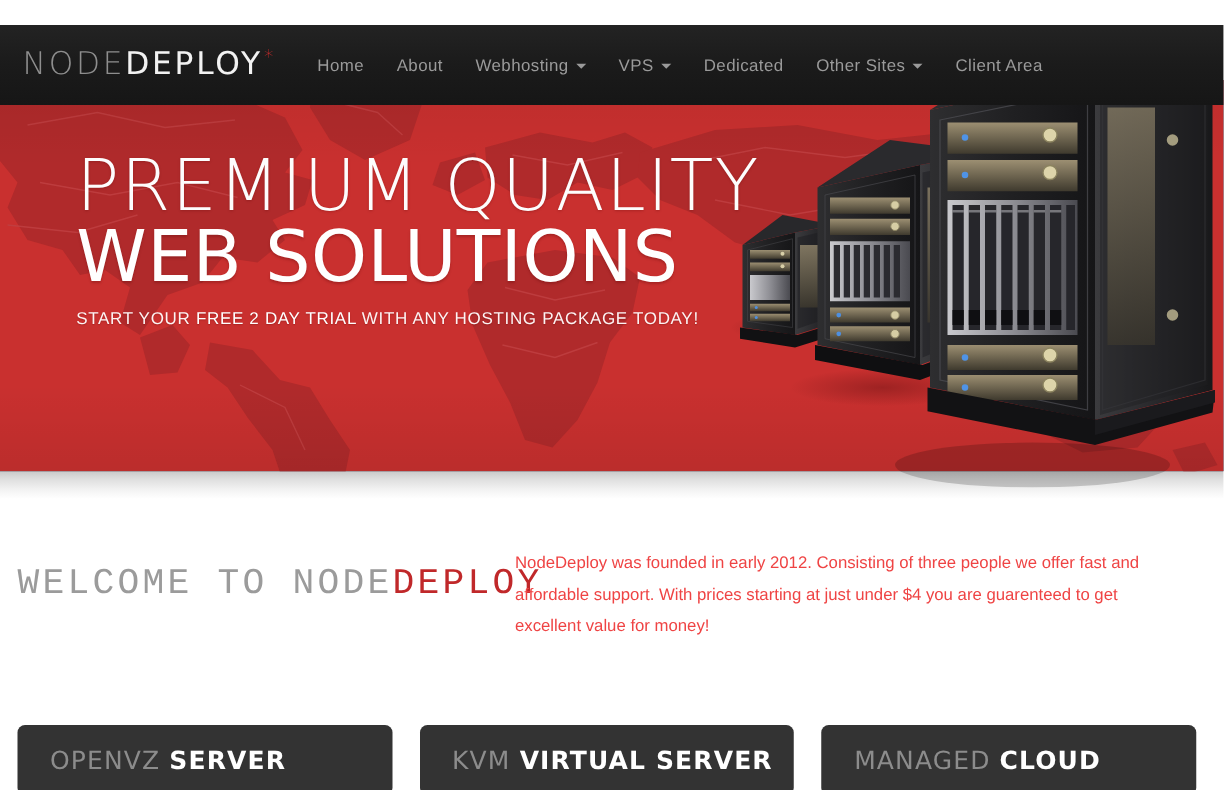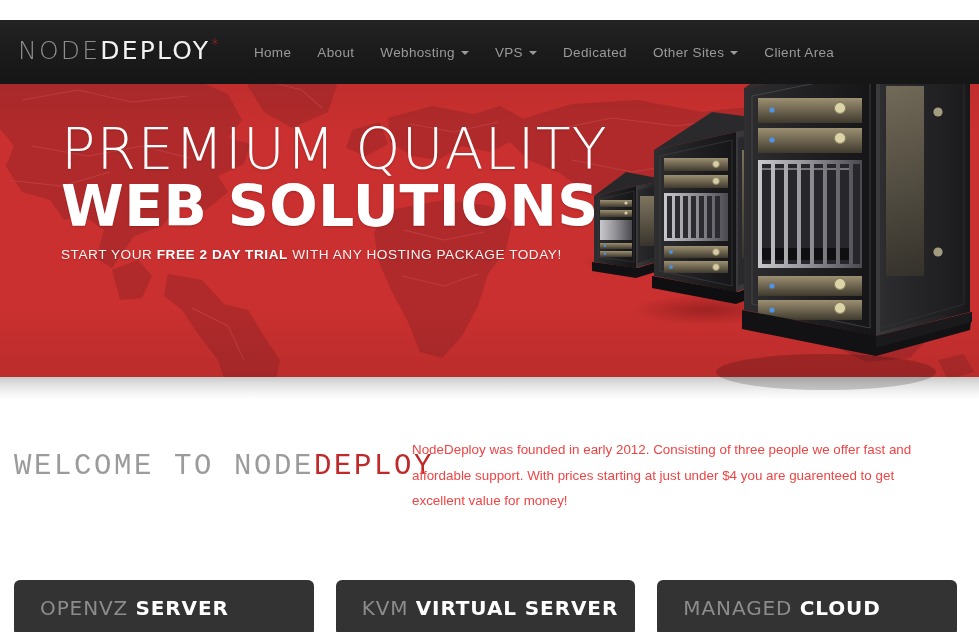--- a/index.html
+++ b/index.html
@@ -57,32 +57,32 @@
   }
 
   .hero-text{ position:absolute; left:61px; top:56px; z-index:14; }
   .hl1{
     font-size:57px; line-height:58px; font-weight:300; color:#fdfdfd;
     letter-spacing:1.2px; white-space:nowrap;
     font-family:"DejaVu Sans", sans-serif;
     text-shadow:0 1px 2px rgba(90,10,10,.28);
   }
   .hl2{
-    font-size:57px; line-height:60px; font-weight:700; color:#ffffff;
+    font-size:57px; line-height:60px; font-weight:400; color:#ffffff;
     letter-spacing:.4px; white-space:nowrap; margin-top:-2px;
     font-family:"DejaVu Sans", sans-serif;
     text-shadow:0 1px 2px rgba(90,10,10,.3);
   }
   .hsub{
     margin-top:11px; font-size:13.6px; letter-spacing:.55px; color:#fdf3f3;
     white-space:nowrap; font-weight:400;
     font-family:"Liberation Sans", sans-serif;
     text-shadow:0 1px 1px rgba(90,10,10,.3);
   }
-  .hsub b{ font-weight:700; color:#ffffff; }
+  .hsub b{ font-weight:400; color:#ffffff; }
 
   
   .servers{ position:absolute; left:576px; top:0px; width:403px; height:390px; z-index:16; }
   .servers svg{ position:absolute; top:0; left:0; }
 
   
   .hero-shadow{
     position:absolute; top:377px; left:0; width:979px; height:22px;
     background:linear-gradient(180deg,#c9c9c9 0%,#dedede 28%,#f2f2f2 66%,#ffffff 100%);
     z-index:9;

